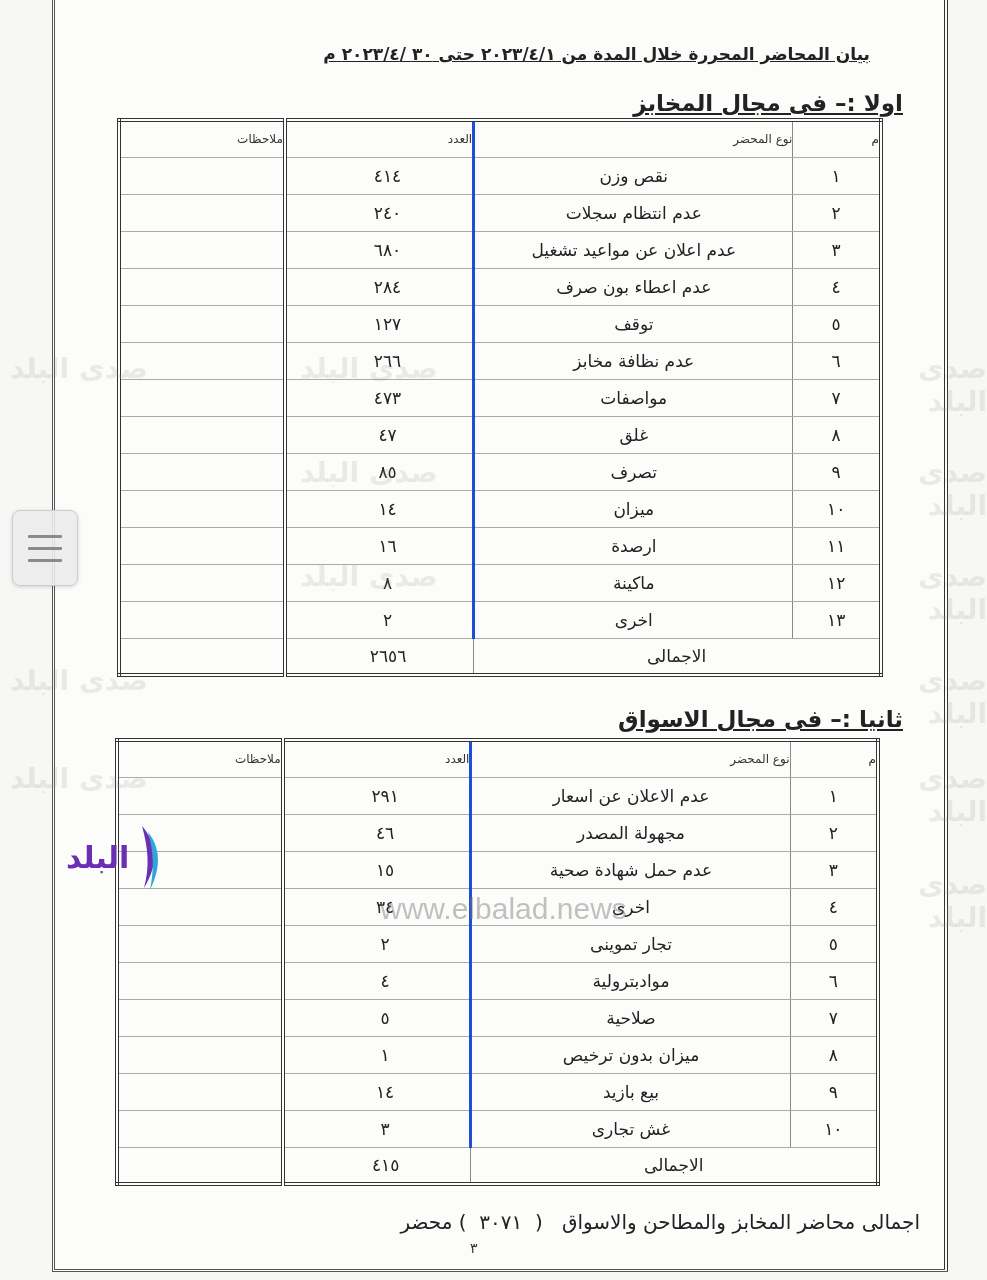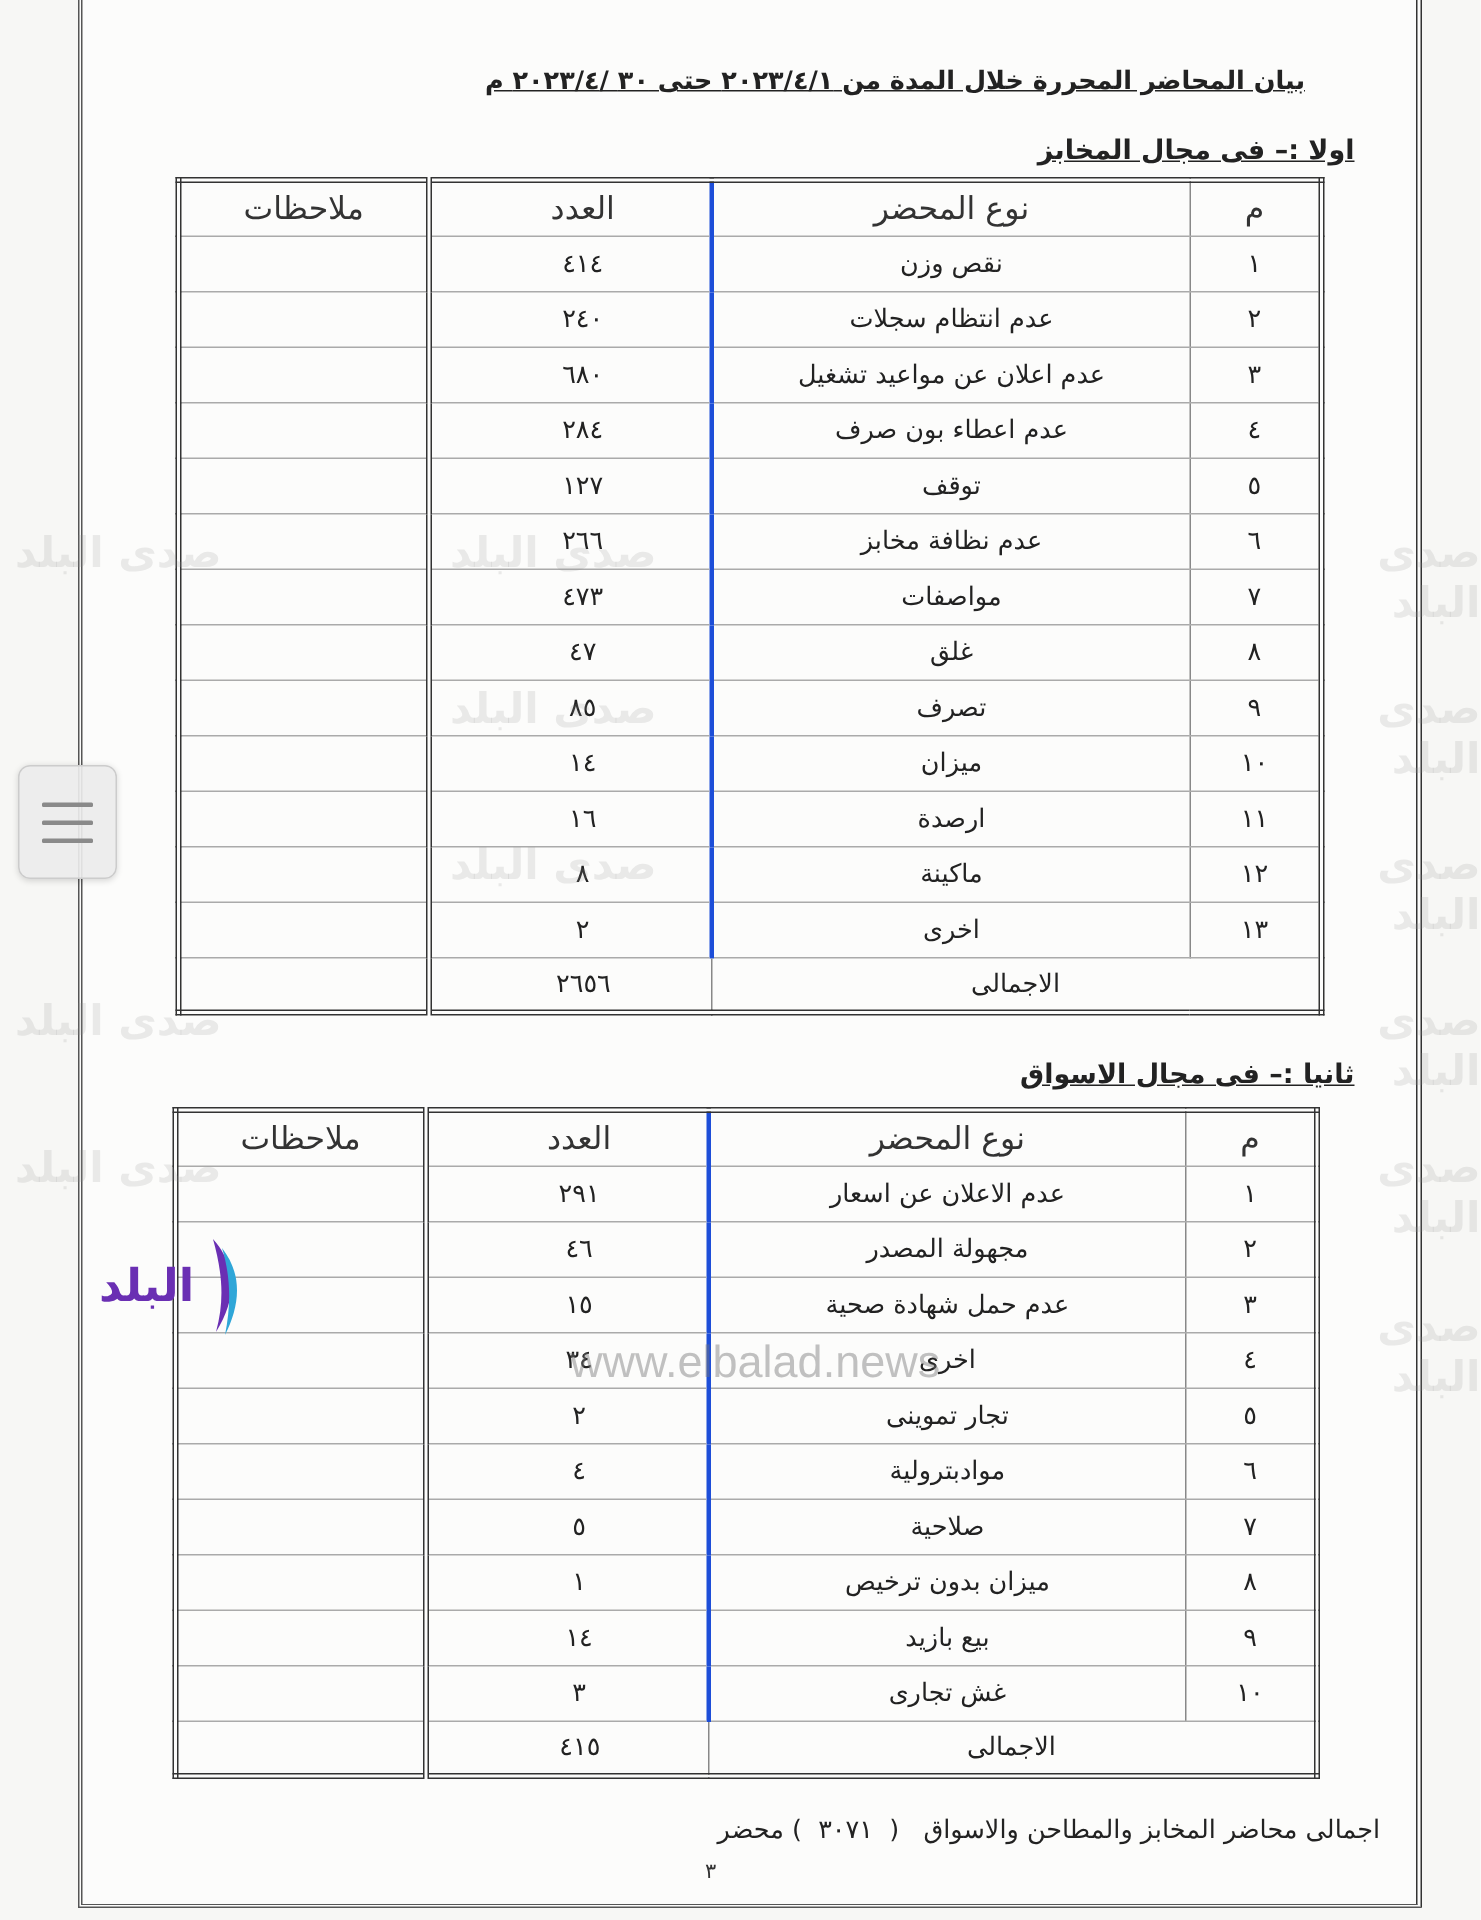--- a/index.html
+++ b/index.html
@@ -18,45 +18,45 @@
     box-sizing:border-box;
   }
   .title {
     position:absolute; top:44px; left:250px; width:620px;
     direction:rtl; 
     font-size:17px; font-weight:bold; text-decoration:underline;
     color:#222;
   }
   .section-title {
     position:absolute; direction:rtl; text-align:right;
-    font-size:18px; font-weight:bold; text-decoration:underline; color:#222;
+    font-size:23px; font-weight:bold; text-decoration:underline; color:#222;
   }
   table.rep {
     position:absolute; border-collapse:collapse; direction:rtl;
     border:4px double #333;
     font-size:17px;
   }
   table.rep td, table.rep th {
     border-top:1px solid #aaa;
     border-bottom:1px solid #aaa;
     text-align:center; padding:0; font-weight:normal;
     color:#222;
   }
   table.rep .c-num { width:88px; border-left:1px solid #888; }
   table.rep .c-name { width:326px; border-left:3px solid #1d4ed8; }
   table.rep .c-count { width:174px; border-left:4px double #333;padding-left:16px; }
   table.rep .c-notes { width:166px; }
-  table.rep th { font-size:21px; color:#333; }
+  table.rep th { font-size:12px; color:#333;text-align:right; }
   .t1 { left:117px; top:118px; width:766px; }
   .t1 tr { height:37px; }
   .t2 { left:115px; top:738px; width:765px; }
   .t2 tr { height:37px; }
   .summary {
     position:absolute; top:1210px; left:340px; width:580px;
-    direction:rtl; text-align:right; font-size:17px; color:#222;
+    direction:rtl; text-align:right; font-size:20px; color:#222;
     white-space:pre;
   }
   .page-num {
     position:absolute; top:1240px; left:470px; font-size:14px; color:#333;
   }
   .wm {
     position:absolute; color:rgba(150,150,150,0.18); font-size:28px; font-weight:bold;
     direction:rtl; pointer-events:none;
   }
   .wm-url {

